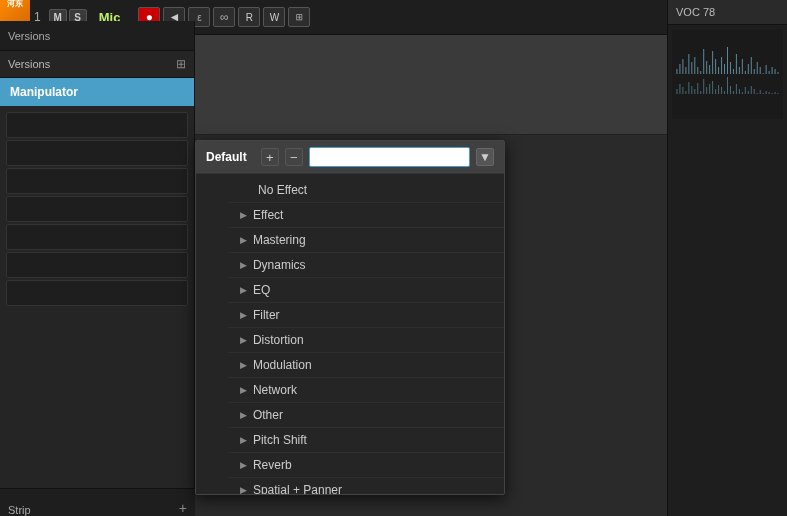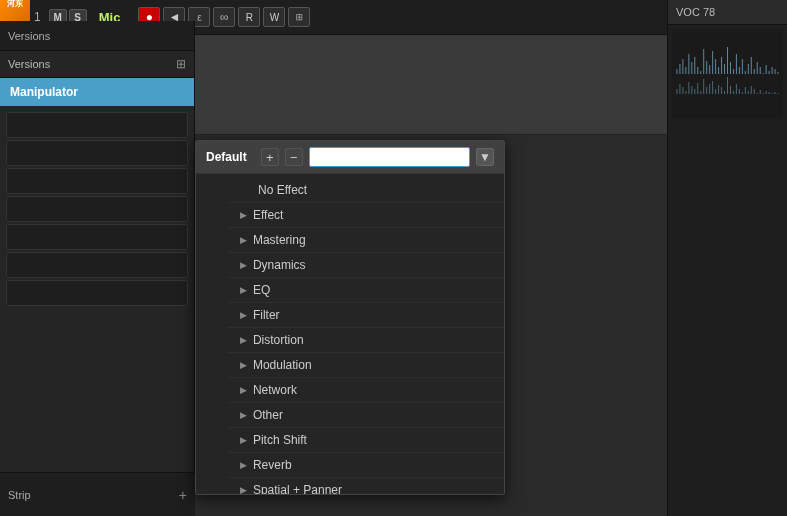--- a/index.html
+++ b/index.html
@@ -157,25 +157,25 @@
       background: #1e1e1e;
       border: 1px solid #333;
       border-radius: 2px;
     }
 
     .strip-bar {
       position: absolute;
       bottom: 0;
       left: 0;
       width: 195px;
-      height: 44px;
+      height: 28px;
       background: #1e1e1e;
       border-top: 1px solid #111;
       display: flex;
-      align-items: center;
+      align-items: flex-end;
       padding: 0 8px;
       gap: 10px;
     }
 
     .strip-label {
       color: #aaa;
       font-size: 11px;
     }
 
     

